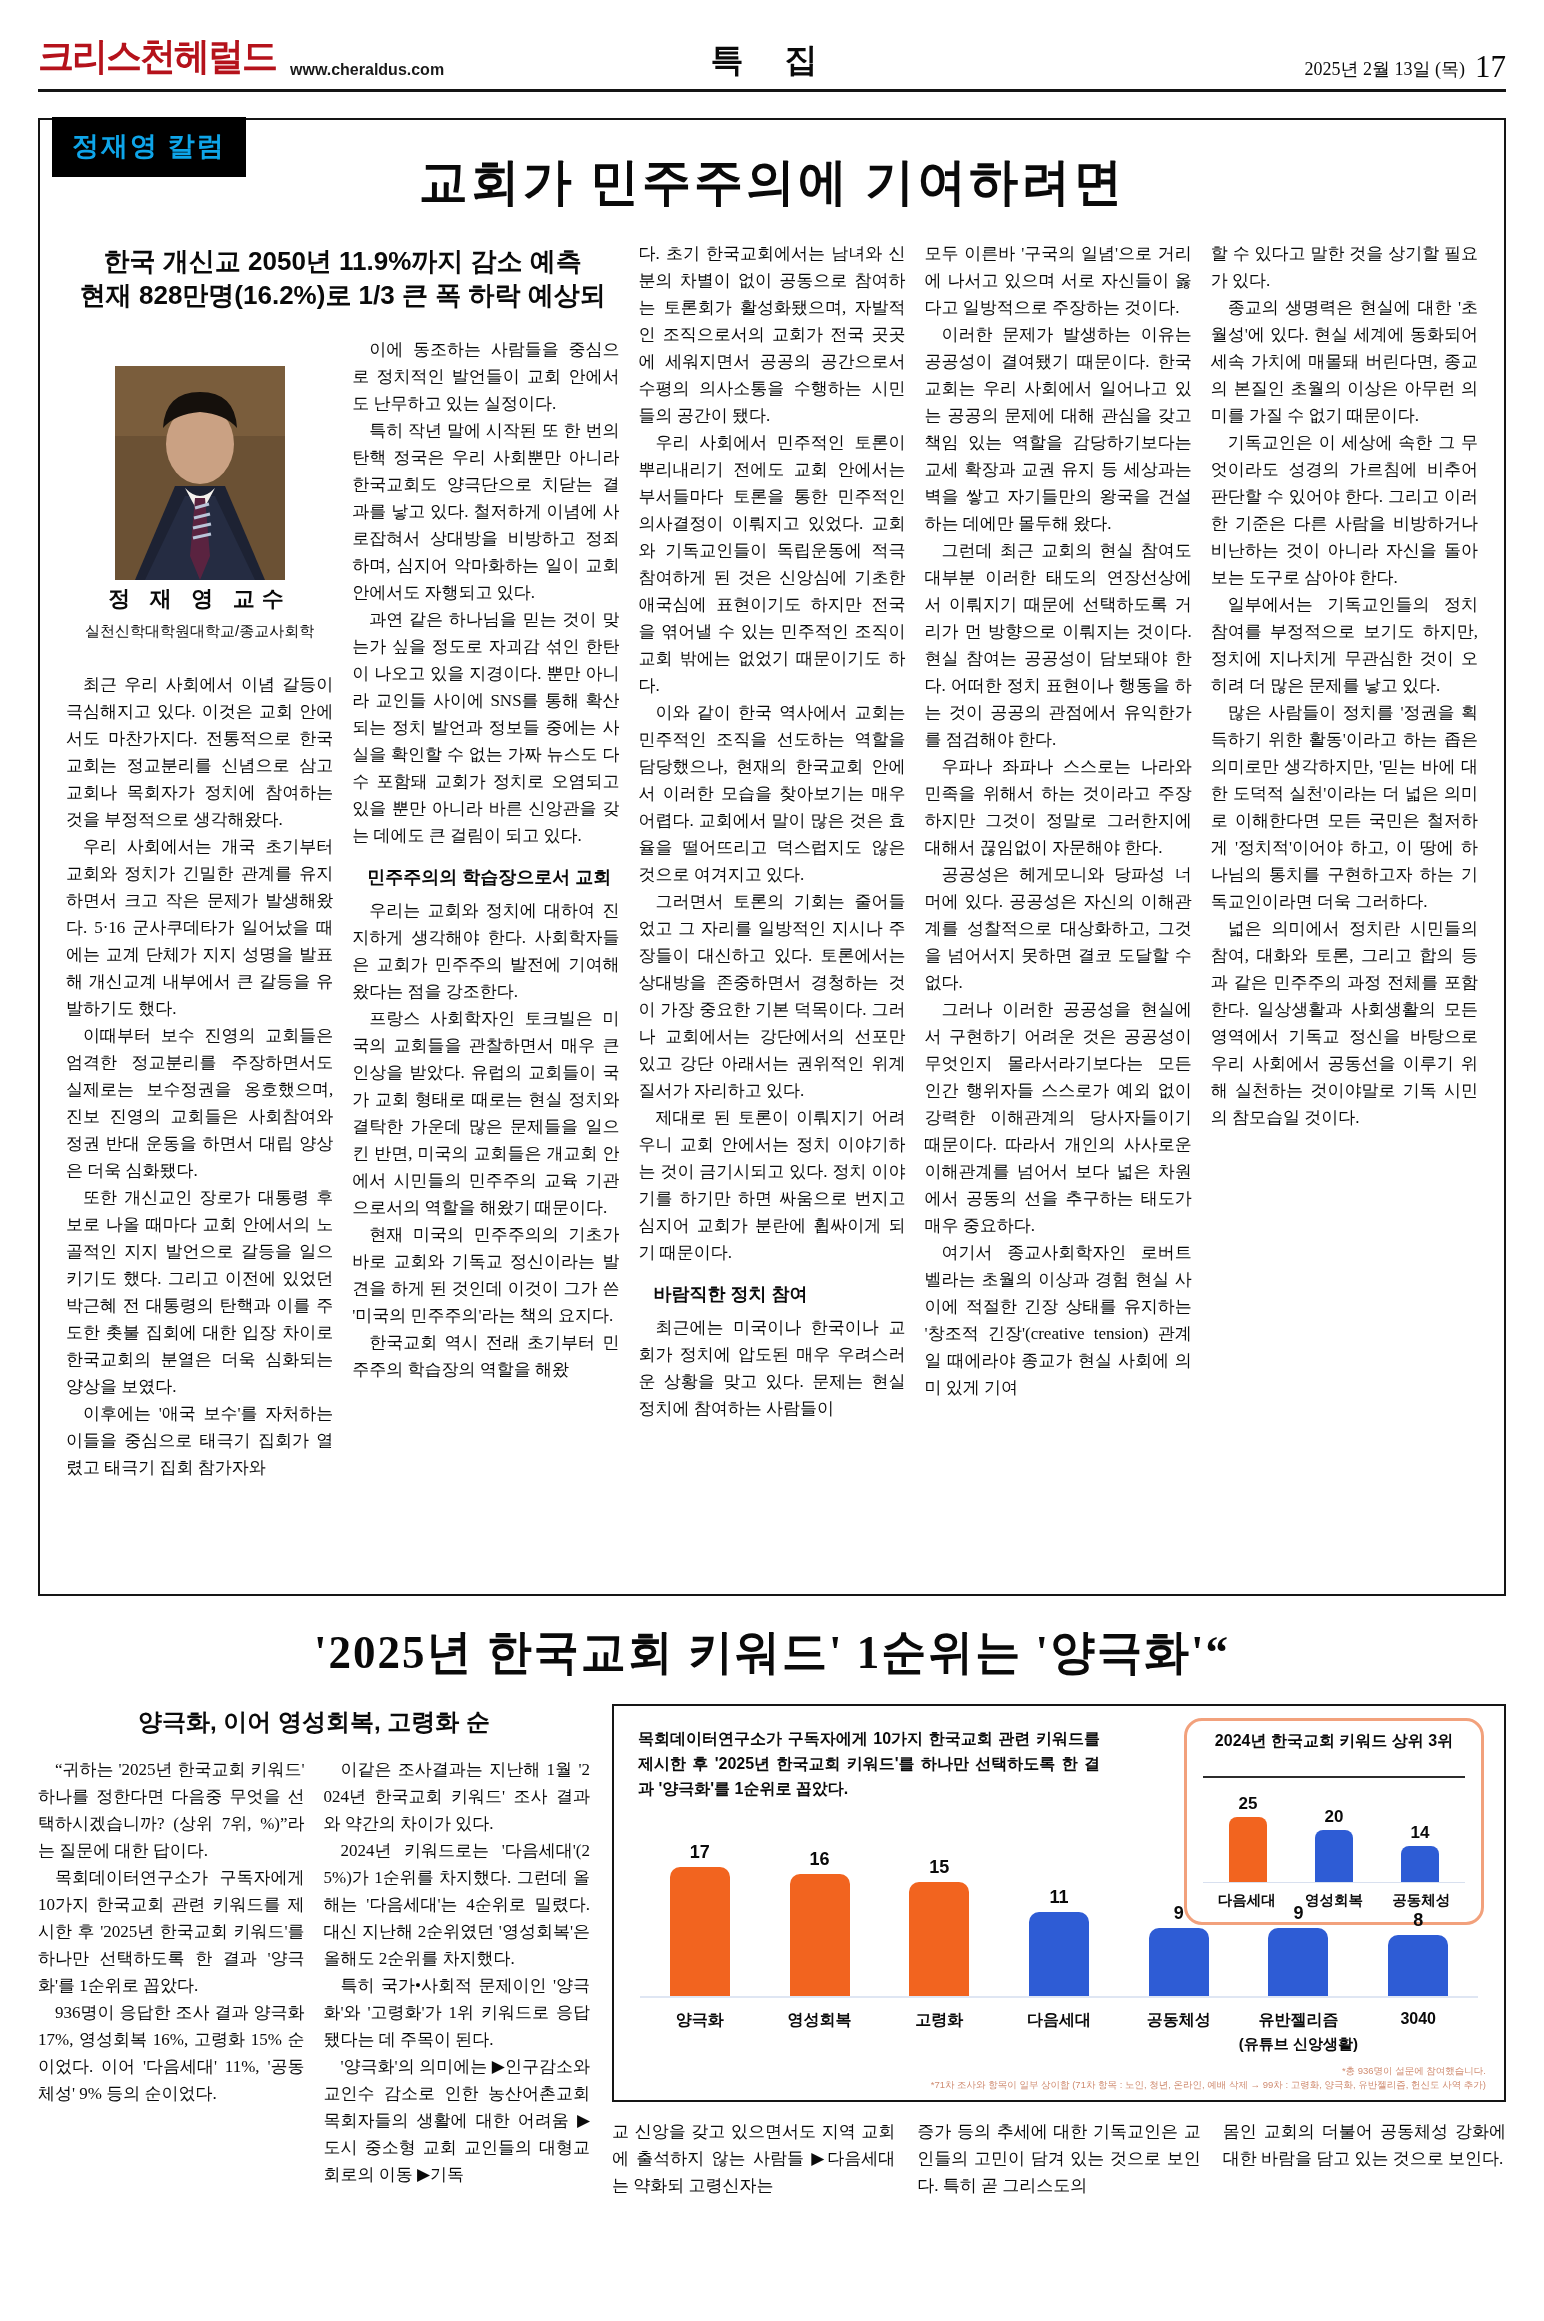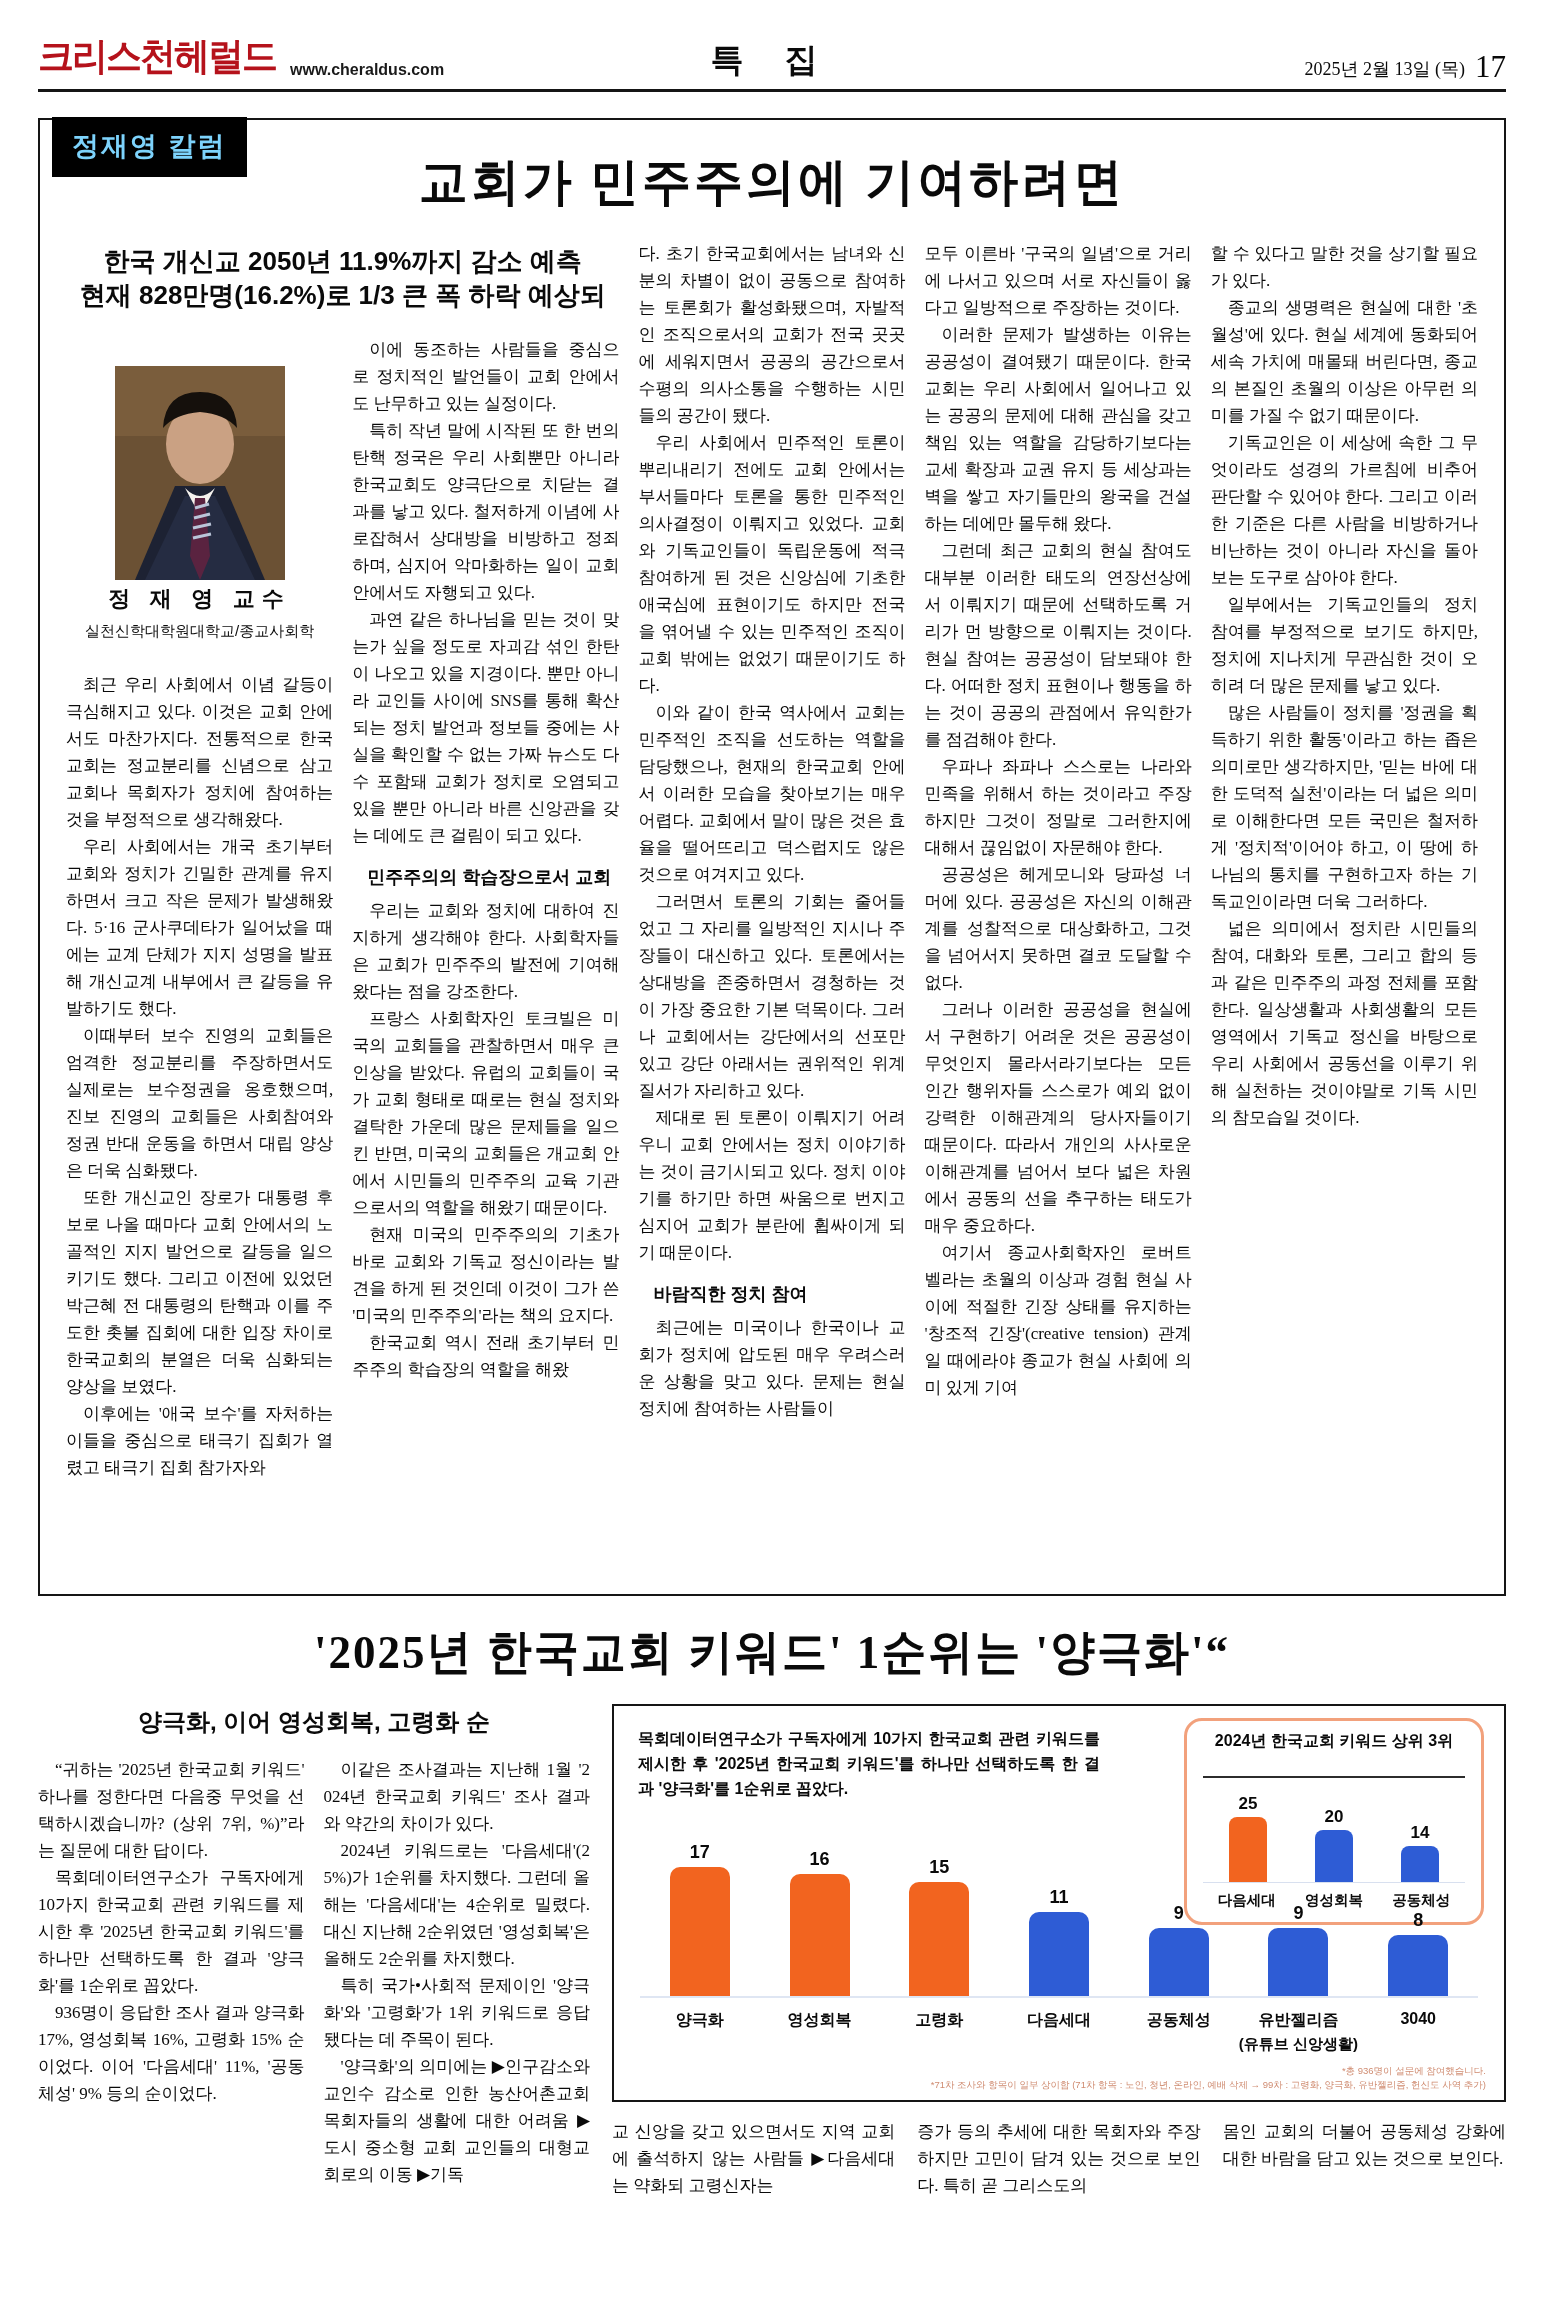--- a/index.html
+++ b/index.html
@@ -16,22 +16,22 @@
   .url{font-size:16px;margin-left:14px;color:#1a1a1a;font-family:"Liberation Sans",sans-serif;
        font-weight:700;padding-bottom:2px;}
   .section-title{position:absolute;left:50%;transform:translateX(-50%);bottom:6px;
         font-family:"Liberation Sans",sans-serif;font-weight:900;font-size:33px;letter-spacing:16px;}
   .dateline{margin-left:auto;display:flex;align-items:flex-end;gap:10px;font-size:18px;}
   .pageno{font-size:31px;line-height:28px;}
 
   
   .a1{position:relative;margin:26px 38px 0;border:2px solid #151515;
       padding:0 26px 10px;height:1478px;box-sizing:border-box;}
-  .a1-label{position:absolute;top:-3px;left:12px;background:#000;color:#7dd3fc;
-      font-family:Liberation Sans, sans-serif;font-weight:800;font-size:27px;
+  .a1-label{position:absolute;top:-3px;left:12px;background:#000;color:#0ea5e9;
+      font-family:Liberation Serif, serif;font-weight:800;font-size:27px;
       padding:11px 20px 13px;letter-spacing:2px;}
   .a1-title{text-align:center;font-weight:900;font-size:49px;letter-spacing:3px;
       margin:30px 0 24px;transform:scaleY(1.03);}
   .a1-grid{display:grid;grid-template-columns:repeat(5,1fr);column-gap:19px;
       grid-template-rows:96px 1fr;height:1278px;overflow:hidden;}
   .subtitle{grid-area:1/1/2/3;text-align:center;font-family:"Liberation Sans",sans-serif;
       font-weight:800;font-size:26px;line-height:34px;padding-top:4px;}
   .c1{grid-area:2/1/3/2;overflow:hidden;}
   .c2{grid-area:2/2/3/3;overflow:hidden;}
   .c3{grid-area:1/3/3/4;overflow:hidden;}
@@ -267,21 +267,21 @@
           <div>*총 936명이 설문에 참여했습니다.</div>
           <div>*71차 조사와 항목이 일부 상이함 (71차 항목 : 노인, 청년, 온라인, 예배 삭제 → 99차 : 고령화, 양극화, 유반젤리즘, 헌신도 사역 추가)</div>
         </div>
       </div>
 
       <div class="a2-strip">
         <div class="stripcol">
             <p class="para noind">교 신앙을 갖고 있으면서도 지역 교회에 출석하지 않는 사람들 ▶다음세대는 약화되 고령신자는</p>
           </div>
         <div class="stripcol">
-            <p class="para noind">증가 등의 추세에 대한 목회자와 주장하지만 고민이 담겨 있는 것으로 보인다. 특히 곧 그리스도의</p>
+            <p class="para noind">증가 등의 추세에 대한 기독교인은 교인들의 고민이 담겨 있는 것으로 보인다. 특히 곧 그리스도의</p>
           </div>
         <div class="stripcol">
             <p class="para noind">몸인 교회의 더불어 공동체성 강화에 대한 바람을 담고 있는 것으로 보인다.</p>
           </div>
       </div>
     </div>
   </div>
 </div>
 
 </body></html>

